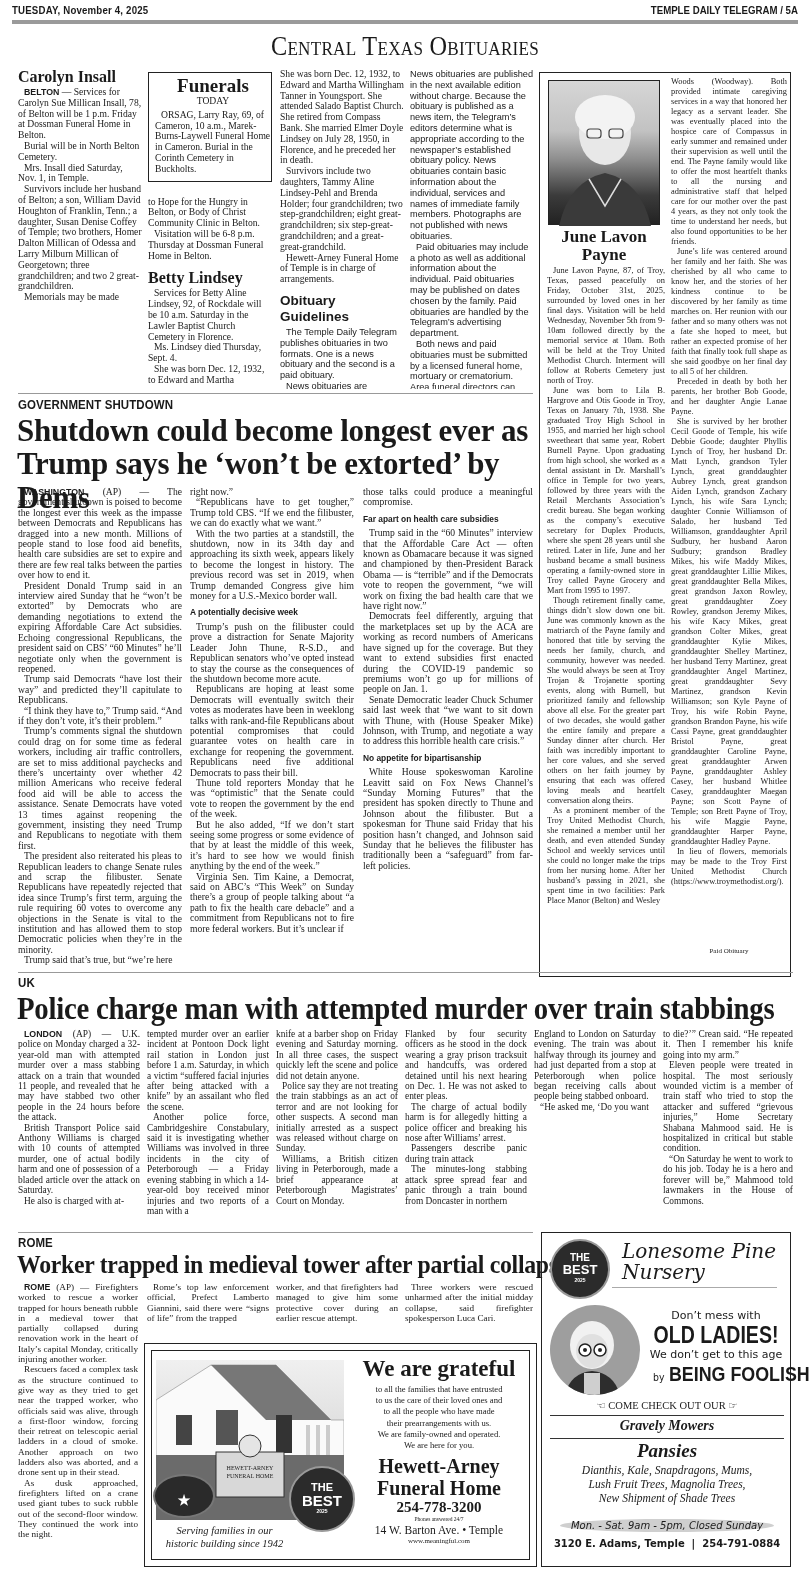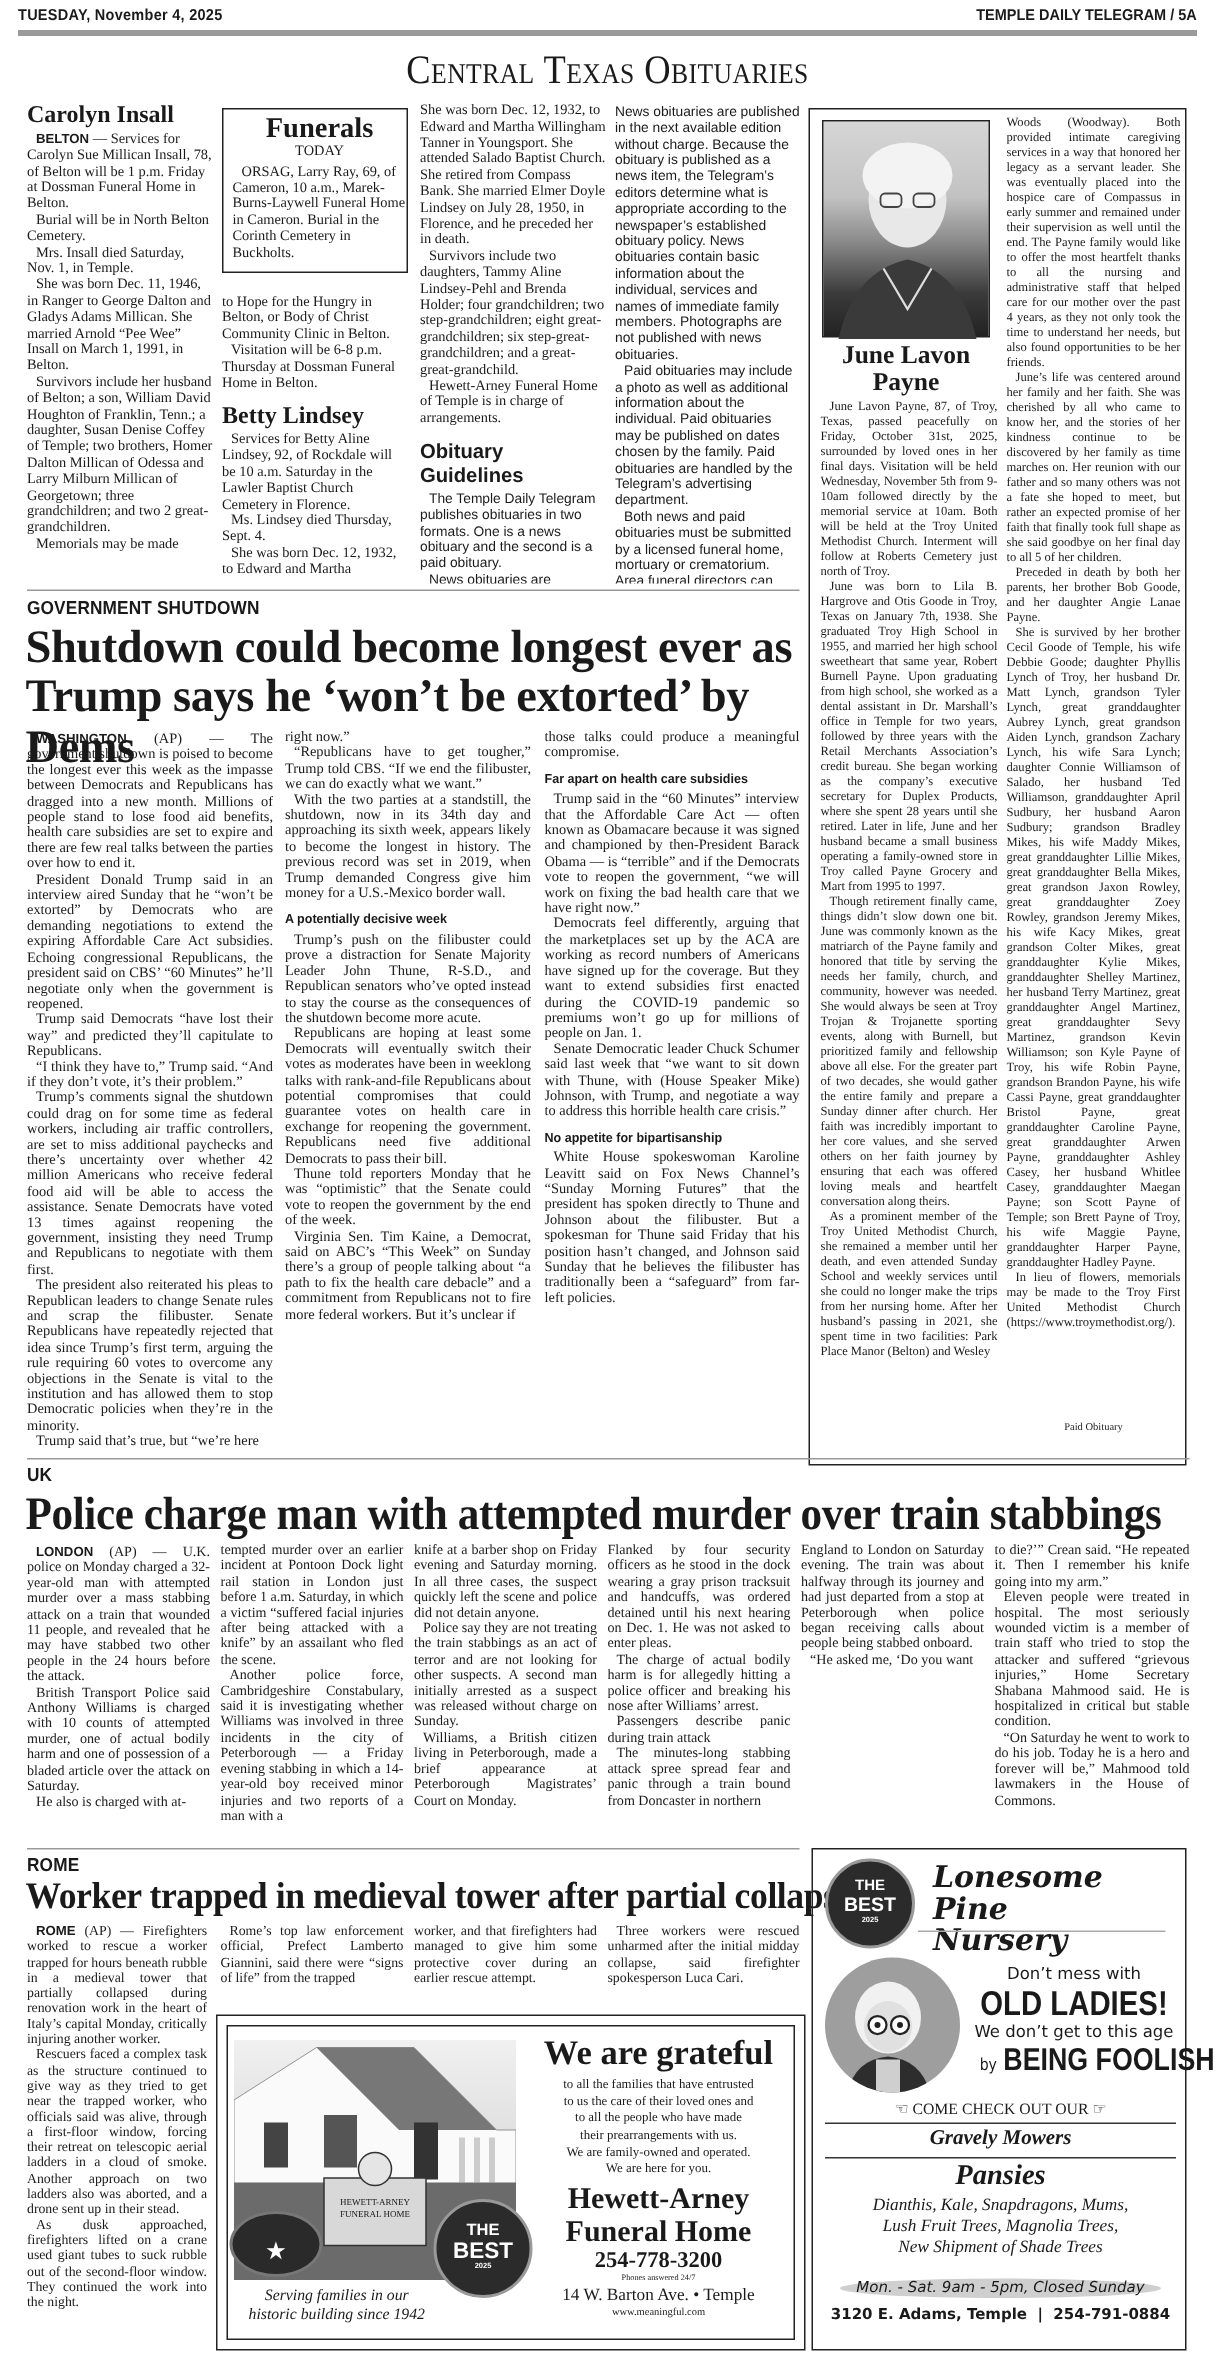--- a/index.html
+++ b/index.html
@@ -39,21 +39,20 @@
 </div>
 <div class="abs" style="top:4px;right:12px;font-family:'Liberation Sans',sans-serif;font-weight:bold;font-size:10.5px;transform:scaleX(0.92);transform-origin:right">TEMPLE DAILY TELEGRAM / 5A</div>
 <div class="abs topbar"></div>
 <div class="abs sec-title">Central Texas Obituaries</div>
 
 <div class="abs col" style="top:68px;left:18px;width:124px">
   <div class="obit-head">Carolyn Insall</div>
   <p><span class="dl">BELTON</span> <span>— Services for Carolyn Sue Millican Insall, 78, of Belton will be 1 p.m. Friday at Dossman Funeral Home in Belton.</span></p>
   <p>Burial will be in North Belton Cemetery.</p>
   <p>Mrs. Insall died Saturday, Nov. 1, in Temple.</p>
-  <p>She was born Dec. 11, 1946, in Ranger to George Dalton and Gladys Adams Millican. She married Arnold “Pee Wee” Insall on March 1, 1991, in Belton.</p>
   <p>Survivors include her husband of Belton; a son, William David Houghton of Franklin, Tenn.; a daughter, Susan Denise Coffey of Temple; two brothers, Homer Dalton Millican of Odessa and Larry Milburn Millican of Georgetown; three grandchildren; and two 2 great-grandchildren.</p>
   <p>Memorials may be made</p>
 </div>
 
 <div class="abs col" style="top:72px;left:148px;width:124px">
   <div class="funerals-box">
     <div class="t">Funerals</div>
     <div class="s">TODAY</div>
     <p>ORSAG, Larry Ray, 69, of Cameron, 10 a.m., Marek-Burns-Laywell Funeral Home in Cameron. Burial in the Corinth Cemetery in Buckholts.</p>
   </div>
@@ -128,20 +127,21 @@
   <p>Trump said that’s true, but “we’re here</p>
 </div>
 <div class="abs col just" style="top:487px;left:190px;width:164px;font-size:9.6px;line-height:10.4px;height:495px;overflow:hidden">
   <p style="text-indent:0">right now.”</p>
   <p>“Republicans have to get tougher,” Trump told CBS. “If we end the filibuster, we can do exactly what we want.”</p>
   <p>With the two parties at a standstill, the shutdown, now in its 34th day and approaching its sixth week, appears likely to become the longest in history. The previous record was set in 2019, when Trump demanded Congress give him money for a U.S.-Mexico border wall.</p>
   <div class="subhed">A potentially decisive week</div>
   <p>Trump’s push on the filibuster could prove a distraction for Senate Majority Leader John Thune, R-S.D., and Republican senators who’ve opted instead to stay the course as the consequences of the shutdown become more acute.</p>
   <p>Republicans are hoping at least some Democrats will eventually switch their votes as moderates have been in weeklong talks with rank-and-file Republicans about potential compromises that could guarantee votes on health care in exchange for reopening the government. Republicans need five additional Democrats to pass their bill.</p>
   <p>Thune told reporters Monday that he was “optimistic” that the Senate could vote to reopen the government by the end of the week.</p>
+  <p>But he also added, “If we don’t start seeing some progress or some evidence of that by at least the middle of this week, it’s hard to see how we would finish anything by the end of the week.”</p>
   <p>Virginia Sen. Tim Kaine, a Democrat, said on ABC’s “This Week” on Sunday there’s a group of people talking about “a path to fix the health care debacle” and a commitment from Republicans not to fire more federal workers. But it’s unclear if</p>
 </div>
 <div class="abs col just" style="top:487px;left:363px;width:170px;font-size:9.6px;line-height:10.4px;height:495px;overflow:hidden">
   <p style="text-indent:0">those talks could produce a meaningful compromise.</p>
   <div class="subhed">Far apart on health care subsidies</div>
   <p>Trump said in the “60 Minutes” interview that the Affordable Care Act — often known as Obamacare because it was signed and championed by then-President Barack Obama — is “terrible” and if the Democrats vote to reopen the government, “we will work on fixing the bad health care that we have right now.”</p>
   <p>Democrats feel differently, arguing that the marketplaces set up by the ACA are working as record numbers of Americans have signed up for the coverage. But they want to extend subsidies first enacted during the COVID-19 pandemic so premiums won’t go up for millions of people on Jan. 1.</p>
   <p>Senate Democratic leader Chuck Schumer said last week that “we want to sit down with Thune, with (House Speaker Mike) Johnson, with Trump, and negotiate a way to address this horrible health care crisis.”</p>
   <div class="subhed">No appetite for bipartisanship</div>
   <p>White House spokeswoman Karoline Leavitt said on Fox News Channel’s “Sunday Morning Futures” that the president has spoken directly to Thune and Johnson about the filibuster. But a spokesman for Thune said Friday that his position hasn’t changed, and Johnson said Sunday that he believes the filibuster has traditionally been a “safeguard” from far-left policies.</p>
@@ -251,21 +251,21 @@
     <div style="font-size:7px;line-height:9px">www.meaningful.com</div>
   </div>
 </div>
 
 <div class="abs ad2">
   <div class="abs badge" style="left:8px;top:6px;width:60px;height:60px;background:#2b2b2b;border:2px solid #999;padding-top:12px">
     <div style="font-size:10px;line-height:10px">THE</div>
     <div style="font-size:13px;line-height:14px">BEST</div>
     <div style="font-size:5px">2025</div>
   </div>
-  <div class="abs" style="left:80px;top:8px;width:168px;font-style:italic;font-weight:bold;font-size:20px;line-height:21px;font-family:'DejaVu Serif',serif">
+  <div class="abs" style="left:80px;top:8px;width:168px;font-style:italic;font-weight:normal;font-size:20px;line-height:21px;font-family:'DejaVu Serif',serif">
     <div>Lonesome Pine</div>
     <div>Nursery</div>
   </div>
   <div class="abs" style="left:70px;top:54px;width:165px;height:1px;background:#aaa"></div>
   <div class="abs" style="left:8px;top:72px;width:90px;height:90px;border-radius:50%;background:#9e9e9e;overflow:hidden">
     <svg width="90" height="90" viewBox="0 0 90 90">
       <ellipse cx="42" cy="40" rx="22" ry="24" fill="#f1f1f1"></ellipse>
       <ellipse cx="42" cy="46" rx="16" ry="17" fill="#e0e0e0"></ellipse>
       <circle cx="35" cy="45" r="6" fill="#fff" stroke="#222" stroke-width="1.5"></circle>
       <circle cx="50" cy="45" r="6" fill="#fff" stroke="#222" stroke-width="1.5"></circle>

